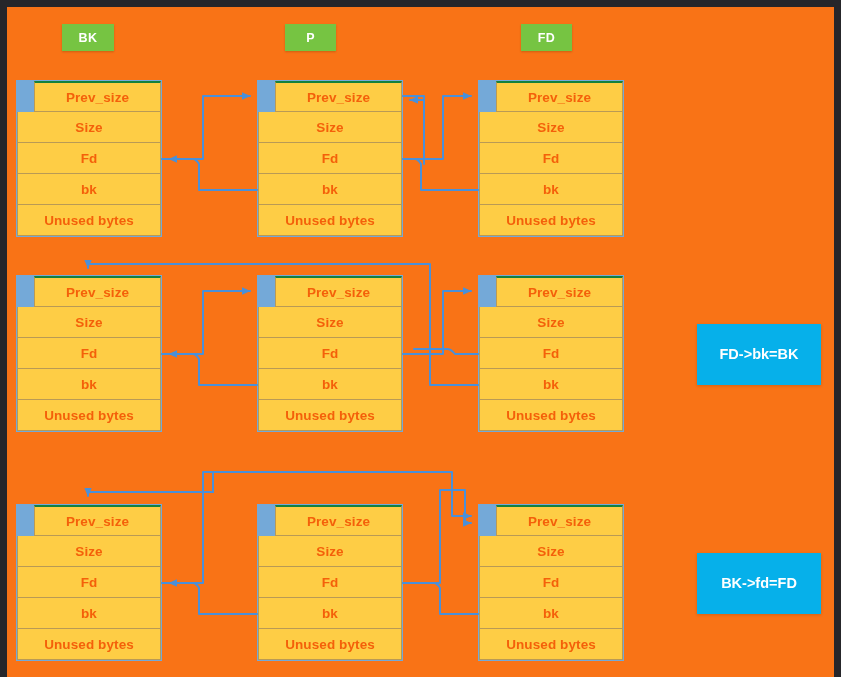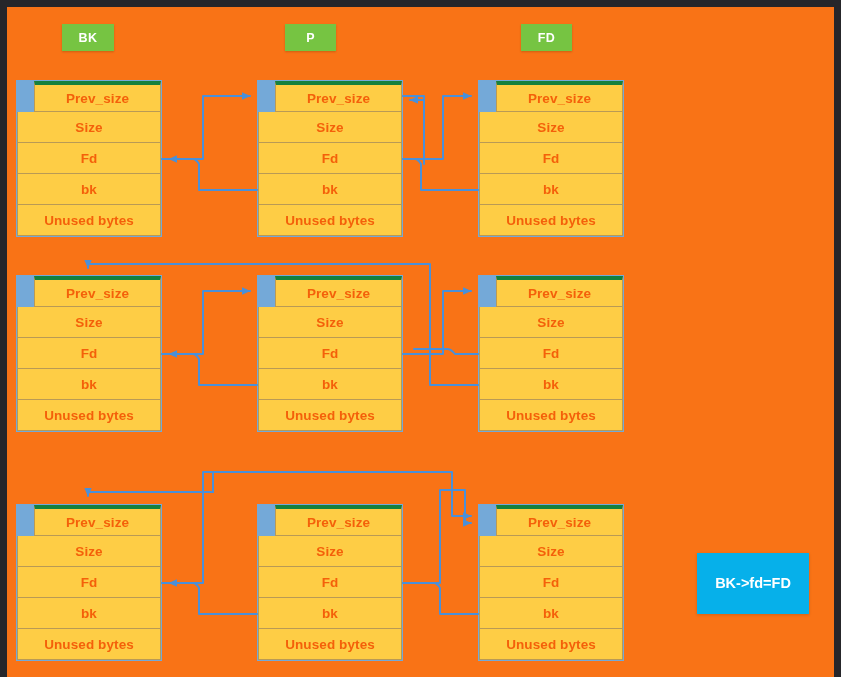--- a/index.html
+++ b/index.html
@@ -49,21 +49,21 @@
     background:#fecd45;
     border:1px solid #b99a55;
     border-top:none;
     box-sizing:border-box;
     color:#f4600a;
     font-size:13.5px;
     font-weight:bold;
     display:flex;align-items:center;justify-content:center;
     letter-spacing:.1px;
   }
-  .field.first{border-top:4px solid #15803d;margin-left:17px;}
+  .field.first{border-top:2px solid #15803d;margin-left:17px;}
 
   
   .note{
     position:absolute;
     background:#06b0ea;
     color:#ffffff;
     font-size:14.5px;
     font-weight:bold;
     display:flex;flex-direction:column;
     align-items:center;justify-content:center;
@@ -156,21 +156,24 @@
     <div class="field">Unused bytes</div>
   </div>
   <div class="chunk" style="left:478px;top:504px;">
     <div class="field first">Prev_size</div>
     <div class="field">Size</div>
     <div class="field">Fd</div>
     <div class="field">bk</div>
     <div class="field">Unused bytes</div>
   </div>
 
-  <div class="note" style="left:697px;top:553px;width:112px;height:61px;justify-content:center;">
+  <div class="note" style="left:697px;top:324px;width:124px;height:61px;">
+    <span>FD-&gt;bk=BK</span>
+  </div>
+  <div class="note" style="left:697px;top:553px;width:124px;height:61px;justify-content:center;">
     <span>BK-&gt;fd=FD</span>
   </div>
 
   <svg id="wires" viewBox="0 0 841 677">
     <defs>
       <marker id="ah" markerWidth="9" markerHeight="9" refX="8" refY="4.5" orient="auto" markerUnits="userSpaceOnUse">
         <path d="M0,0.8 L8.5,4.5 L0,8.2 z" fill="#4a90d9"></path>
       </marker>
     </defs>
     <g fill="none" stroke="#4a90d9" stroke-width="2" stroke-linecap="round" stroke-linejoin="round">

